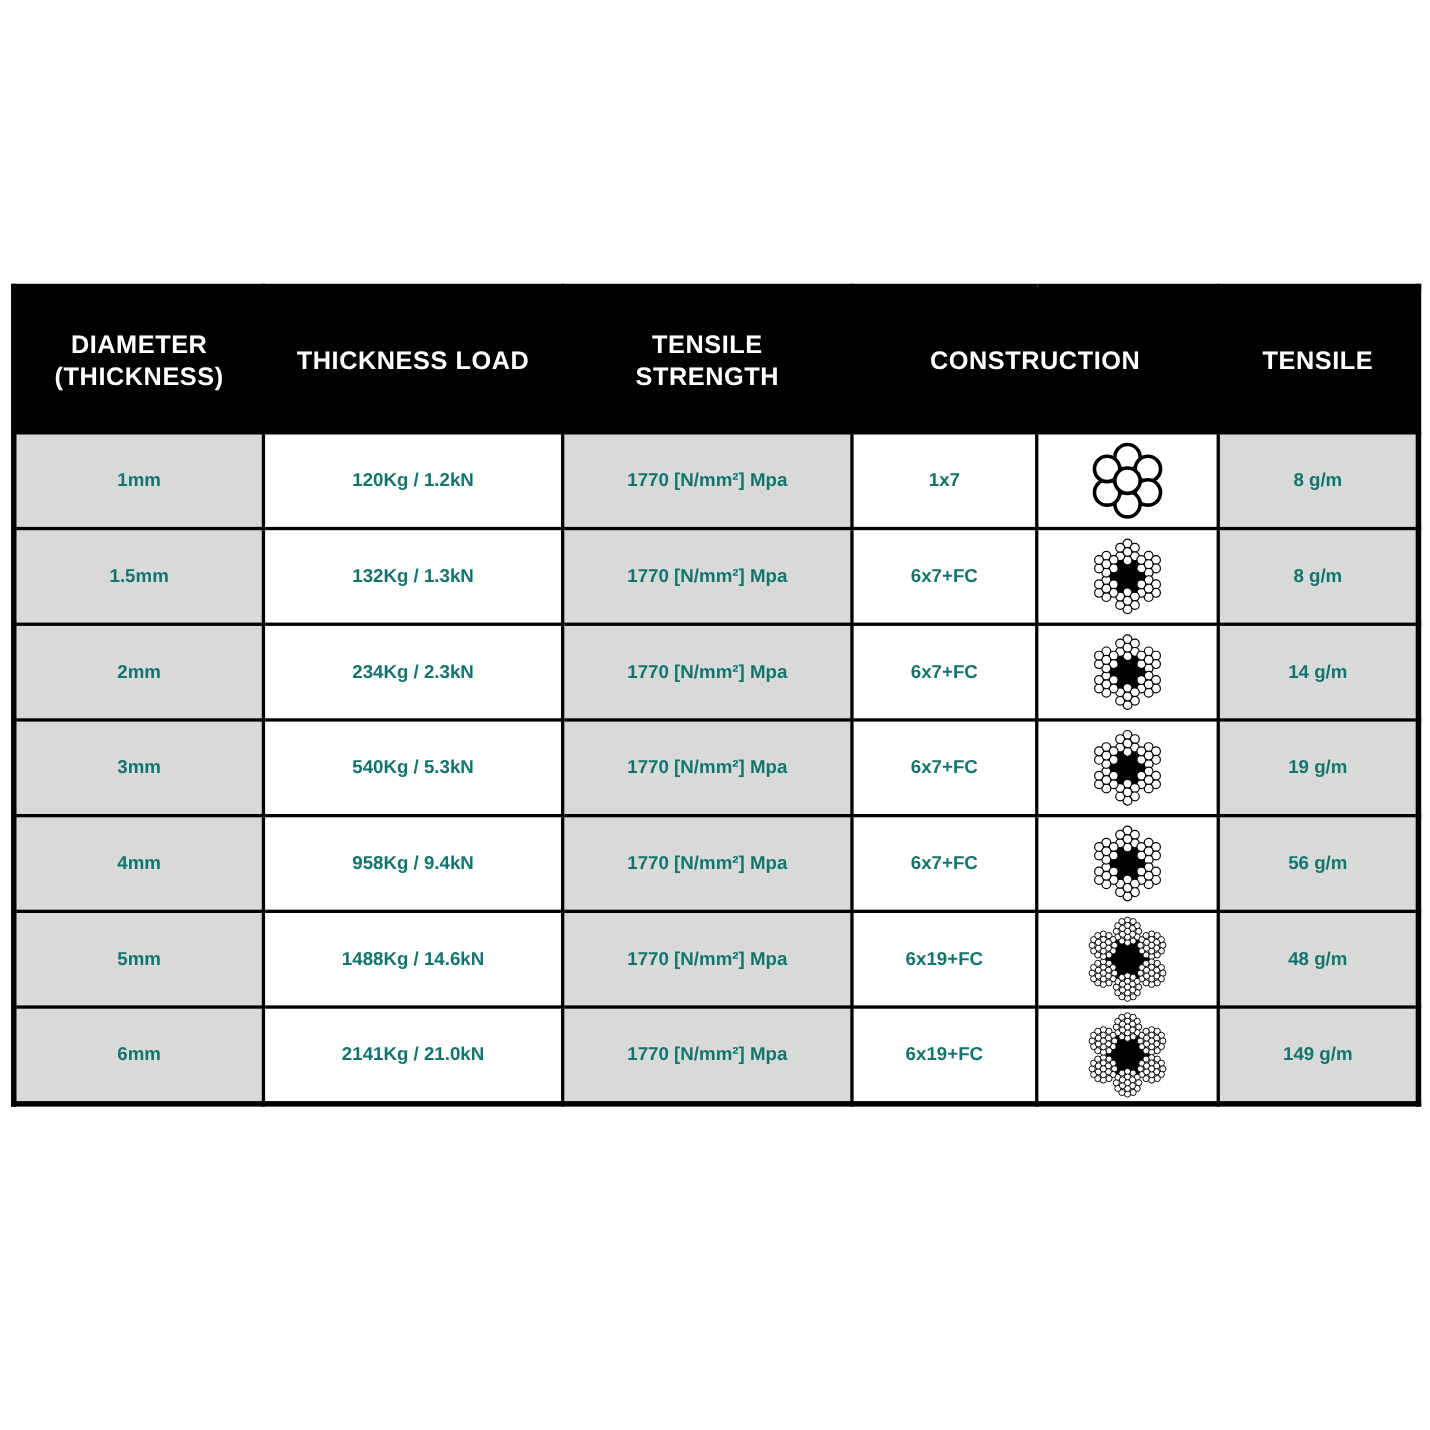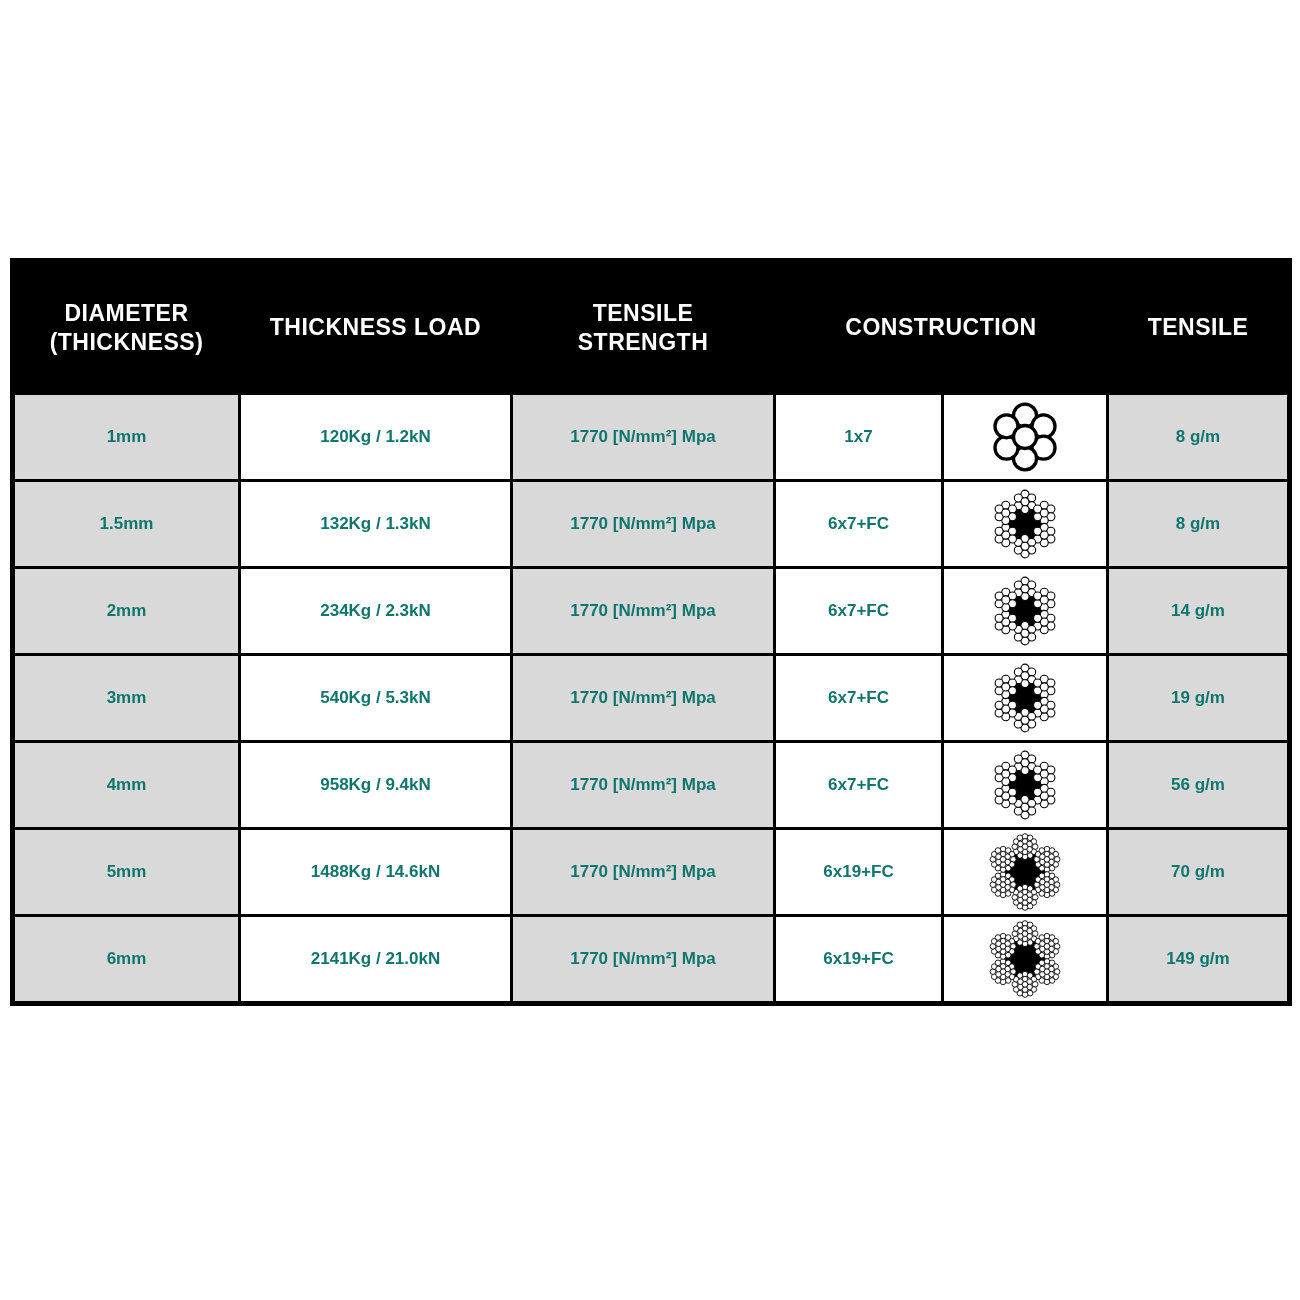--- a/index.html
+++ b/index.html
@@ -429,21 +429,21 @@
               <circle cx="-40.56" cy="-32.25" r="4.2" fill="#fff" stroke="#000" stroke-width="1.3"></circle>
               <circle cx="-32.91" cy="-26.90" r="4.2" fill="#fff" stroke="#000" stroke-width="1.3"></circle>
               <circle cx="-26.07" cy="-22.95" r="4.2" fill="#fff" stroke="#000" stroke-width="1.3"></circle>
               <circle cx="-26.07" cy="-15.05" r="4.2" fill="#fff" stroke="#000" stroke-width="1.3"></circle>
               <circle cx="-32.91" cy="-11.10" r="4.2" fill="#fff" stroke="#000" stroke-width="1.3"></circle>
               <circle cx="-39.75" cy="-15.05" r="4.2" fill="#fff" stroke="#000" stroke-width="1.3"></circle>
               <circle cx="-39.75" cy="-22.95" r="4.2" fill="#fff" stroke="#000" stroke-width="1.3"></circle>
               <circle cx="-32.91" cy="-19.00" r="4.2" fill="#fff" stroke="#000" stroke-width="1.3"></circle>
             </svg>
           </td>
-          <td class="gray">70 g/m</td>
+          <td class="gray">48 g/m</td>
         </tr>
         <tr>
           <td class="gray">6mm</td>
           <td class="white">2141Kg / 21.0kN</td>
           <td class="gray">1770 [N/mm²] Mpa</td>
           <td class="white">6x19+FC</td>
           <td class="white">
             <svg viewBox="-60 -60 120 120" style="width: 80px; height: 80px;">
               <polygon points="32.0,0.0 16.0,27.7 -16.0,27.7 -32.0,0.0 -16.0,-27.7 16.0,-27.7" fill="#000"></polygon>
               <circle cx="0.00" cy="-53.30" r="4.2" fill="#fff" stroke="#000" stroke-width="1.3"></circle>

